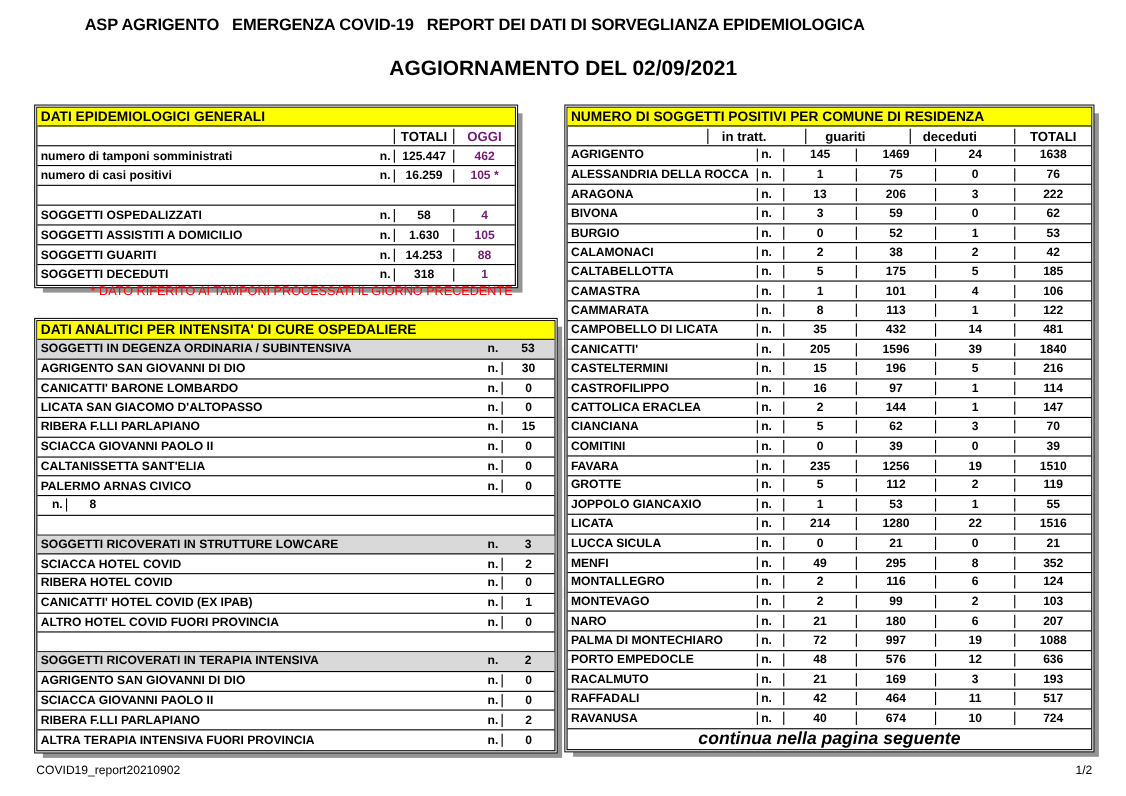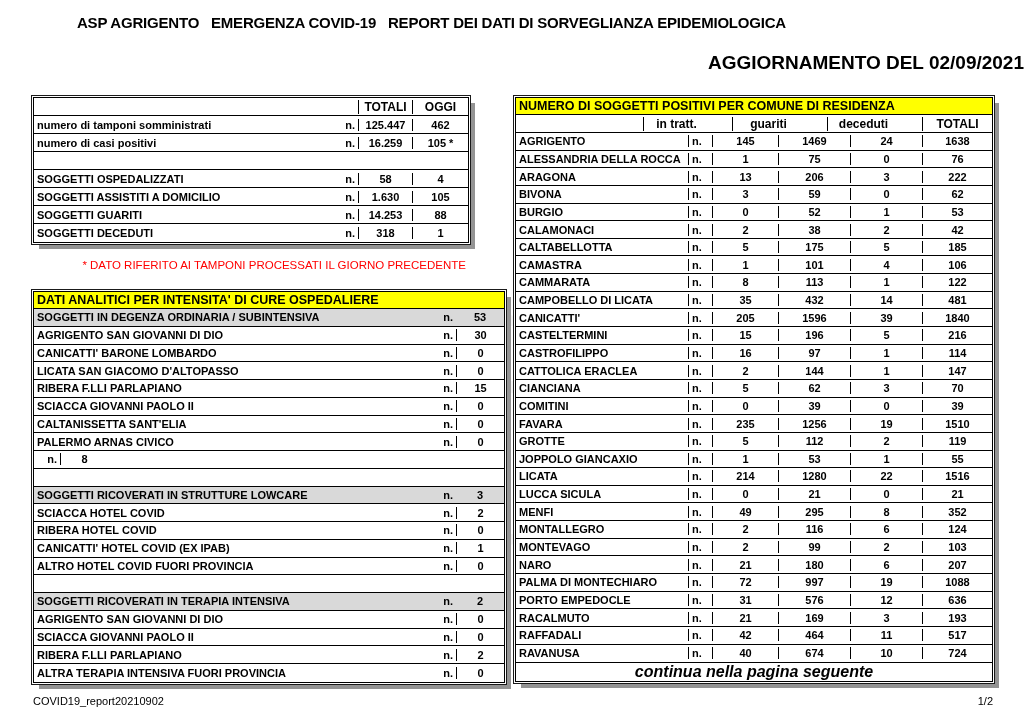--- a/index.html
+++ b/index.html
@@ -5,21 +5,21 @@
   html,body{margin:0;padding:0;}
   body{
     width:1024px;height:724px;background:#ffffff;position:relative;overflow:hidden;
     font-family:"Liberation Sans", sans-serif;color:#000;
   }
   .hdr1{
     position:absolute;top:14px;left:0;width:863px;text-align:center;
     font-size:15px;font-weight:700;white-space:pre;letter-spacing:-0.2px;
   }
   .hdr2{
-    position:absolute;top:52px;left:0;width:1024px;text-align:right;
+    position:absolute;top:52px;left:0;width:1024px;text-align:center;
     font-size:19px;font-weight:700;
   }
   .watermark{position:absolute;left:290px;top:290px;opacity:0.055;pointer-events:none;}
 
   .tbl{
     position:absolute;background:#fff;border:1px solid #000;
     box-shadow:0 0 0 1px #fff, 0 0 0 2px #1a1a1a, 6px 6px 0 0 #949494;
     box-sizing:border-box;
   }
   .tbl-general{left:33px;top:97px;width:436px;}
@@ -36,21 +36,21 @@
   .g-row{height:18px;}
   .h-row{height:17.75px;}
   .c-row{height:17.65px;}
   .lbl{flex:1;padding-left:3px;white-space:nowrap;overflow:hidden;}
   .ncell{text-align:right;padding-right:3px;box-sizing:border-box;white-space:nowrap;}
   .vcell{text-align:center;border-left:1px solid #000;box-sizing:border-box;white-space:nowrap;}
 
   
   .gt-n{width:22px;}
   .gt-tot{width:54px;}
-  .gt-oggi{width:56px;color:#000000;}
+  .gt-oggi{width:56px;color:#701a75;}
   .g-hdr{height:18px;font-size:12px;}
   .g-hdr .gt-tot{font-weight:700;}
   .g-hdr .gt-oggi{font-weight:700;}
 
   
   .ht-n{width:26px;}
   .ht-val{width:48px;}
   .h-sub{background:#d9d9d9;}
   .h-sub .vcell{border-left:none;}
 
@@ -81,20 +81,21 @@
   <div class="hdr1">ASP AGRIGENTO   EMERGENZA COVID-19   REPORT DEI DATI DI SORVEGLIANZA EPIDEMIOLOGICA</div>
   <div class="hdr2">AGGIORNAMENTO DEL 02/09/2021</div>
 
   <svg class="watermark" width="470" height="280" viewBox="0 0 470 280">
     <ellipse cx="160" cy="140" rx="150" ry="120" fill="none" stroke="#555" stroke-width="10"></ellipse>
     <path d="M60 200 Q 160 60 300 110 T 460 90" fill="none" stroke="#555" stroke-width="12"></path>
     <path d="M230 60 h28 v120 h-28 z M280 70 h24 v110 h-24 z M330 80 h24 v100 h-24 z M380 80 h24 v100 h-24 z M430 80 h24 v100 h-24 z" fill="none" stroke="#555" stroke-width="6"></path>
   </svg>
 
   <div class="tbl tbl-general">
+    <div class="ttl">DATI EPIDEMIOLOGICI GENERALI</div>
     <div class="row g-hdr">
       <div class="lbl"></div>
       <div class="ncell gt-n"></div>
       <div class="vcell gt-tot">TOTALI</div>
       <div class="vcell gt-oggi">OGGI</div>
     </div>
     <div>
         <div class="row g-row">
           <div class="lbl">numero di tamponi somministrati</div>
           <div class="ncell gt-n">n.</div>
@@ -466,21 +467,21 @@
           <div class="lbl">PALMA DI MONTECHIARO</div>
           <div class="ct-n">n.</div>
           <div class="vcell ct-c1">72</div>
           <div class="vcell ct-c2">997</div>
           <div class="vcell ct-c3">19</div>
           <div class="vcell ct-c4">1088</div>
         </div>
         <div class="row c-row">
           <div class="lbl">PORTO EMPEDOCLE</div>
           <div class="ct-n">n.</div>
-          <div class="vcell ct-c1">31</div>
+          <div class="vcell ct-c1">48</div>
           <div class="vcell ct-c2">576</div>
           <div class="vcell ct-c3">12</div>
           <div class="vcell ct-c4">636</div>
         </div>
         <div class="row c-row">
           <div class="lbl">RACALMUTO</div>
           <div class="ct-n">n.</div>
           <div class="vcell ct-c1">21</div>
           <div class="vcell ct-c2">169</div>
           <div class="vcell ct-c3">3</div>

